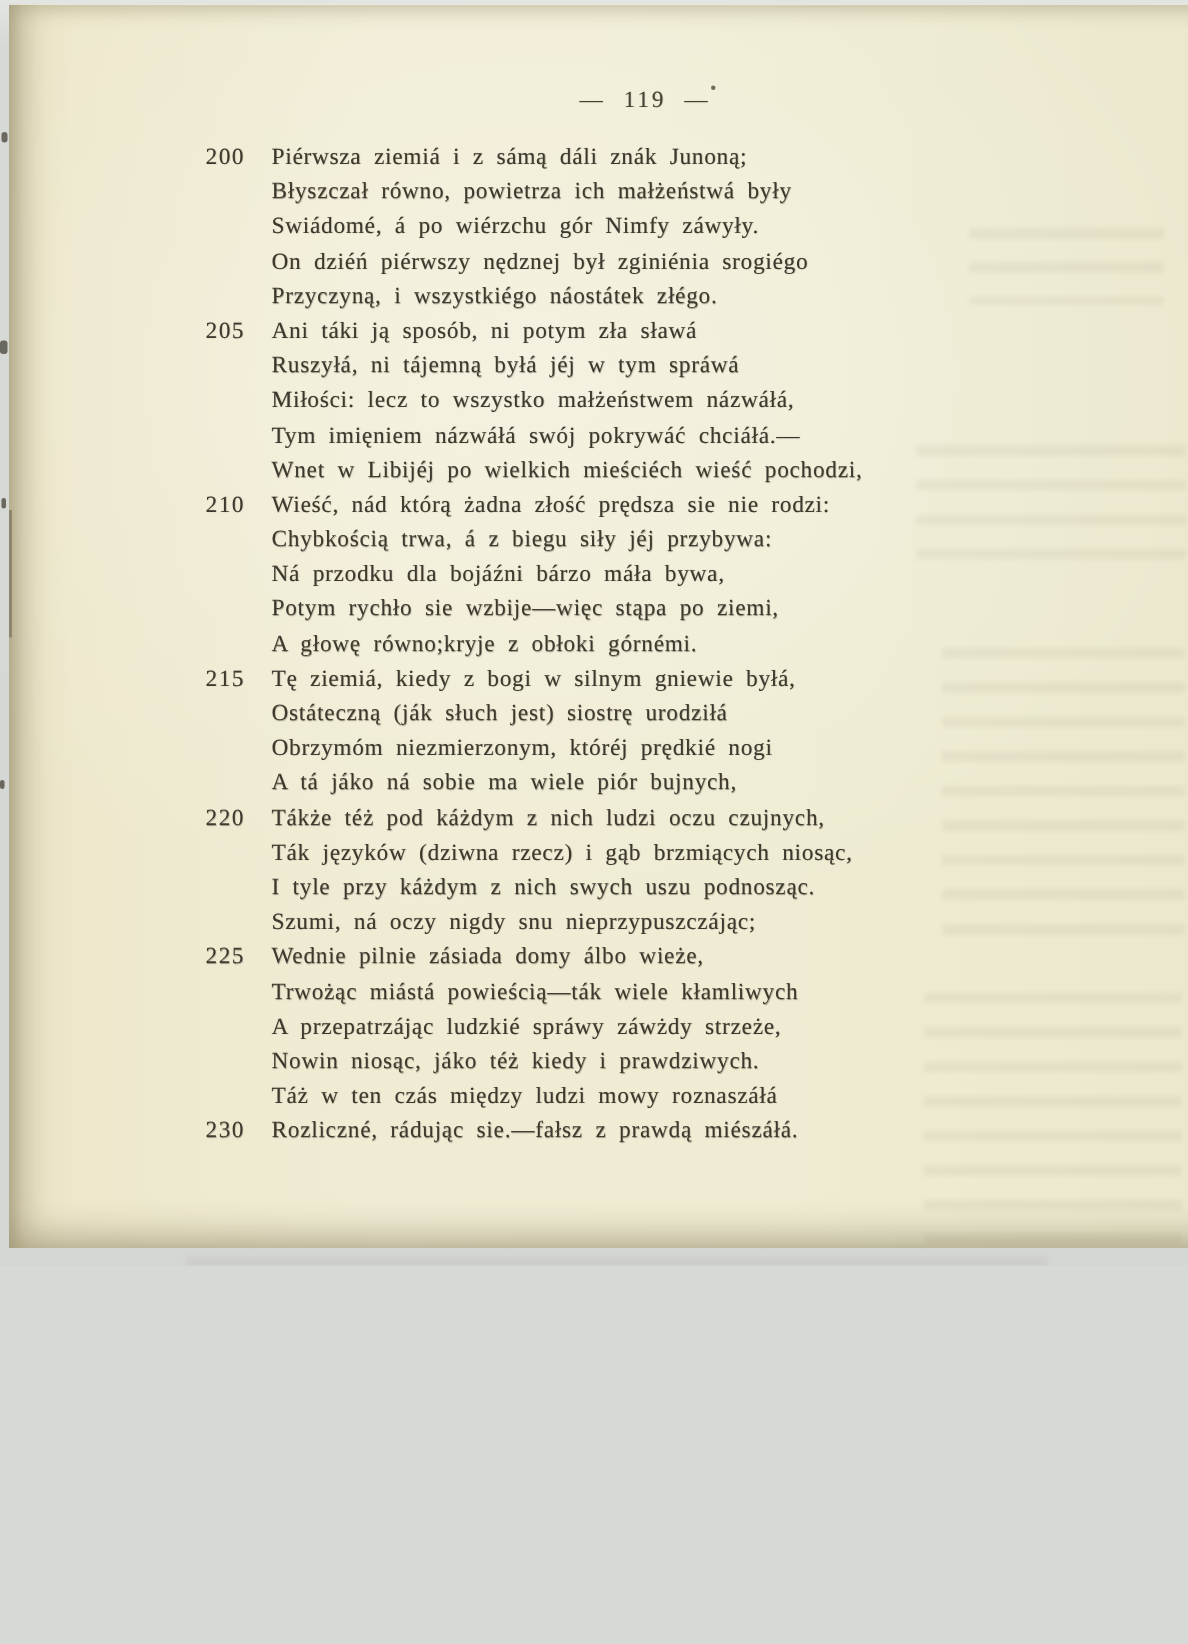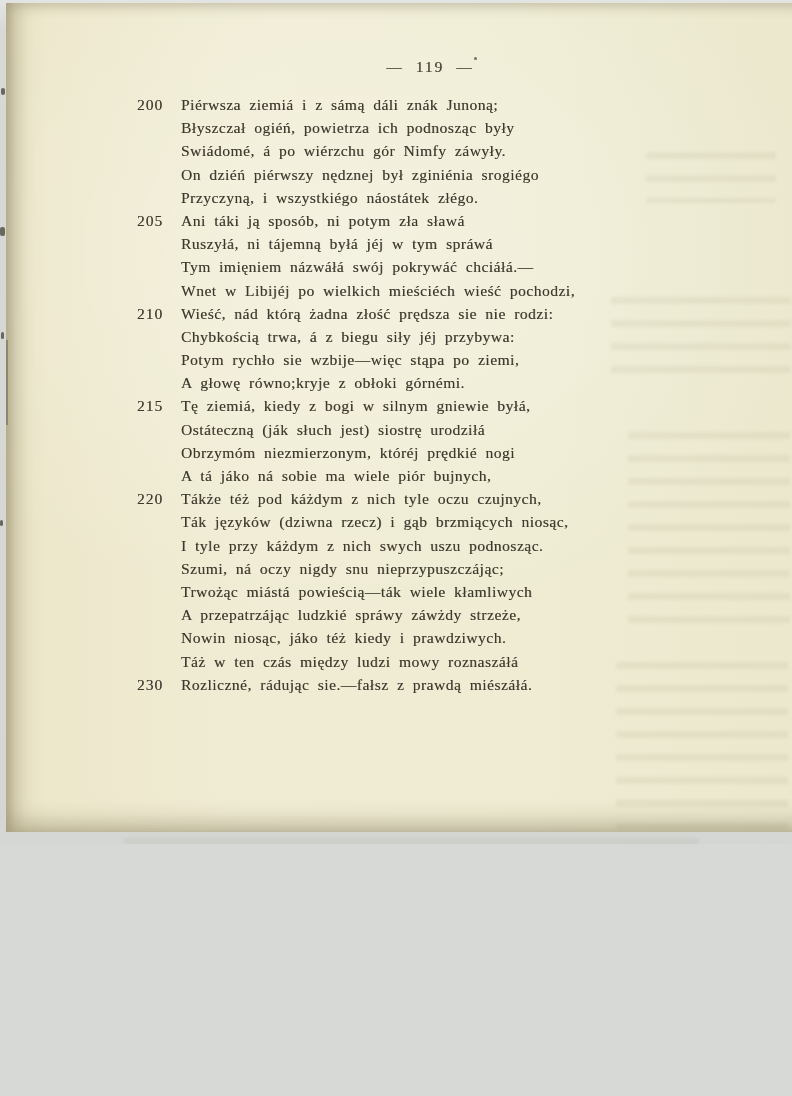--- a/index.html
+++ b/index.html
@@ -108,21 +108,21 @@
 
     <div class="verse">
 
         <div class="line">
           <span class="num">200</span>
           <span class="txt">Piérwsza ziemiá i z sámą dáli znák Junoną;</span>
         </div>
 
         <div class="line">
           <span class="num"></span>
-          <span class="txt">Błyszczał ogiéń, powietrza ich podnosząc były</span>
+          <span class="txt">Błyszczał równo, powietrza ich małżeństwá były</span>
         </div>
 
         <div class="line">
           <span class="num"></span>
           <span class="txt">Swiádomé, á po wiérzchu gór Nimfy záwyły.</span>
         </div>
 
         <div class="line">
           <span class="num"></span>
           <span class="txt">On dziéń piérwszy nędznej był zginiénia srogiégo</span>
@@ -136,20 +136,24 @@
         <div class="line">
           <span class="num">205</span>
           <span class="txt">Ani táki ją sposób, ni potym zła sławá</span>
         </div>
 
         <div class="line">
           <span class="num"></span>
           <span class="txt">Ruszyłá, ni tájemną byłá jéj w tym spráwá</span>
         </div>
 
+        <div class="line">
+          <span class="num"></span>
+          <span class="txt">Miłości: lecz to wszystko małżeństwem názwáłá,</span>
+        </div>
 
         <div class="line">
           <span class="num"></span>
           <span class="txt">Tym imięniem názwáłá swój pokrywáć chciáłá.—</span>
         </div>
 
         <div class="line">
           <span class="num"></span>
           <span class="txt">Wnet w Libijéj po wielkich mieściéch wieść pochodzi,</span>
         </div>
@@ -157,20 +161,24 @@
         <div class="line">
           <span class="num">210</span>
           <span class="txt">Wieść, nád którą żadna złość prędsza sie nie rodzi:</span>
         </div>
 
         <div class="line">
           <span class="num"></span>
           <span class="txt">Chybkością trwa, á z biegu siły jéj przybywa:</span>
         </div>
 
+        <div class="line">
+          <span class="num"></span>
+          <span class="txt">Ná przodku dla bojáźni bárzo máła bywa,</span>
+        </div>
 
         <div class="line">
           <span class="num"></span>
           <span class="txt">Potym rychło sie wzbije—więc stąpa po ziemi,</span>
         </div>
 
         <div class="line">
           <span class="num"></span>
           <span class="txt">A głowę równo;kryje z obłoki górnémi.</span>
         </div>
@@ -191,39 +199,43 @@
         </div>
 
 
         <div class="line">
           <span class="num"></span>
           <span class="txt">A tá jáko ná sobie ma wiele piór bujnych,</span>
         </div>
 
         <div class="line">
           <span class="num">220</span>
-          <span class="txt">Tákże téż pod káżdym z nich tyle oczu czujnych,</span>
+          <span class="txt">Tákże téż pod káżdym z nich ludzi oczu czujnych,</span>
         </div>
 
         <div class="line">
           <span class="num"></span>
           <span class="txt">Ták języków (dziwna rzecz) i gąb brzmiących niosąc,</span>
         </div>
 
         <div class="line">
           <span class="num"></span>
           <span class="txt">I tyle przy káżdym z nich swych uszu podnosząc.</span>
         </div>
 
 
         <div class="line">
           <span class="num"></span>
           <span class="txt">Szumi, ná oczy nigdy snu nieprzypuszczájąc;</span>
         </div>
 
+        <div class="line">
+          <span class="num">225</span>
+          <span class="txt">Wednie pilnie zásiada domy álbo wieże,</span>
+        </div>
 
         <div class="line">
           <span class="num"></span>
           <span class="txt">Trwożąc miástá powieścią—ták wiele kłamliwych</span>
         </div>
 
         <div class="line">
           <span class="num"></span>
           <span class="txt">A przepatrzájąc ludzkié spráwy záwżdy strzeże,</span>
         </div>

